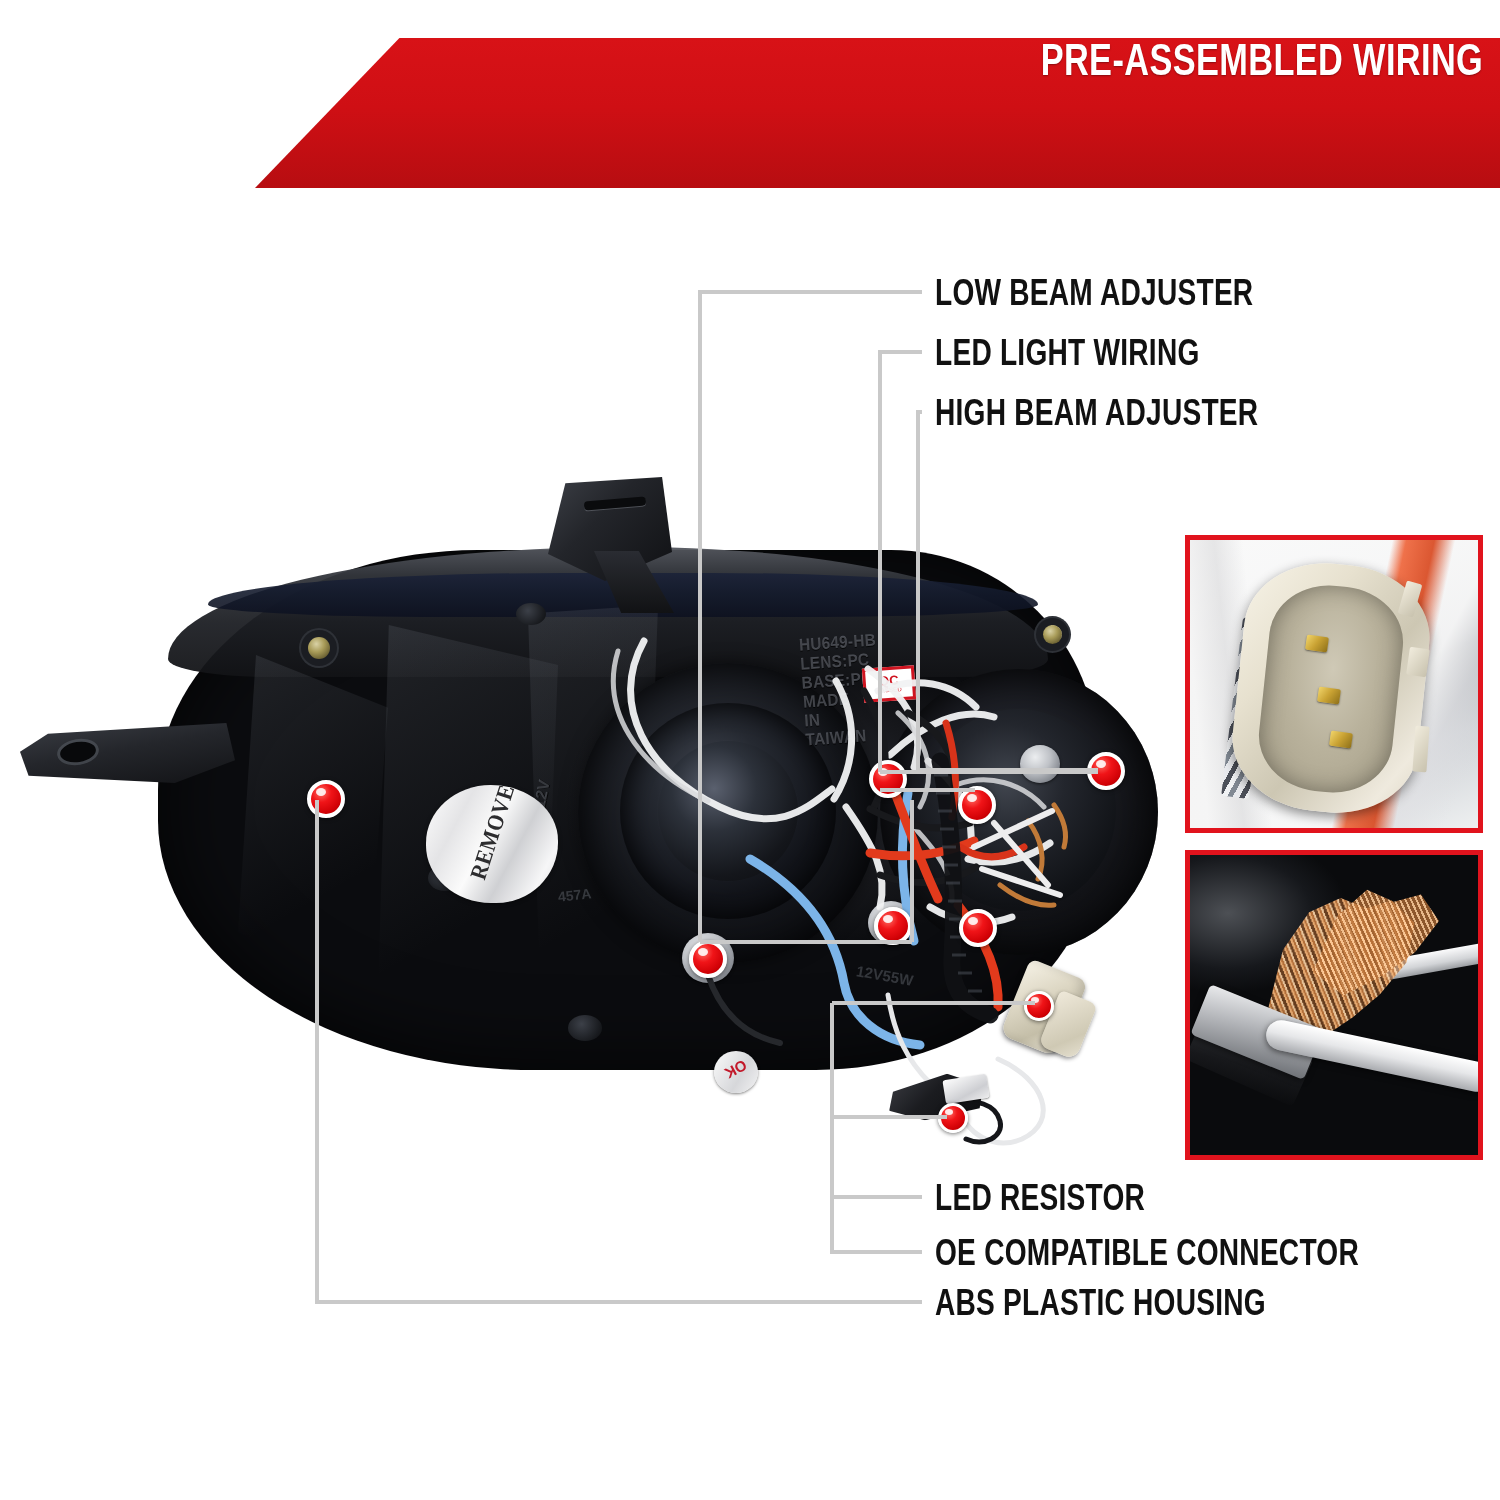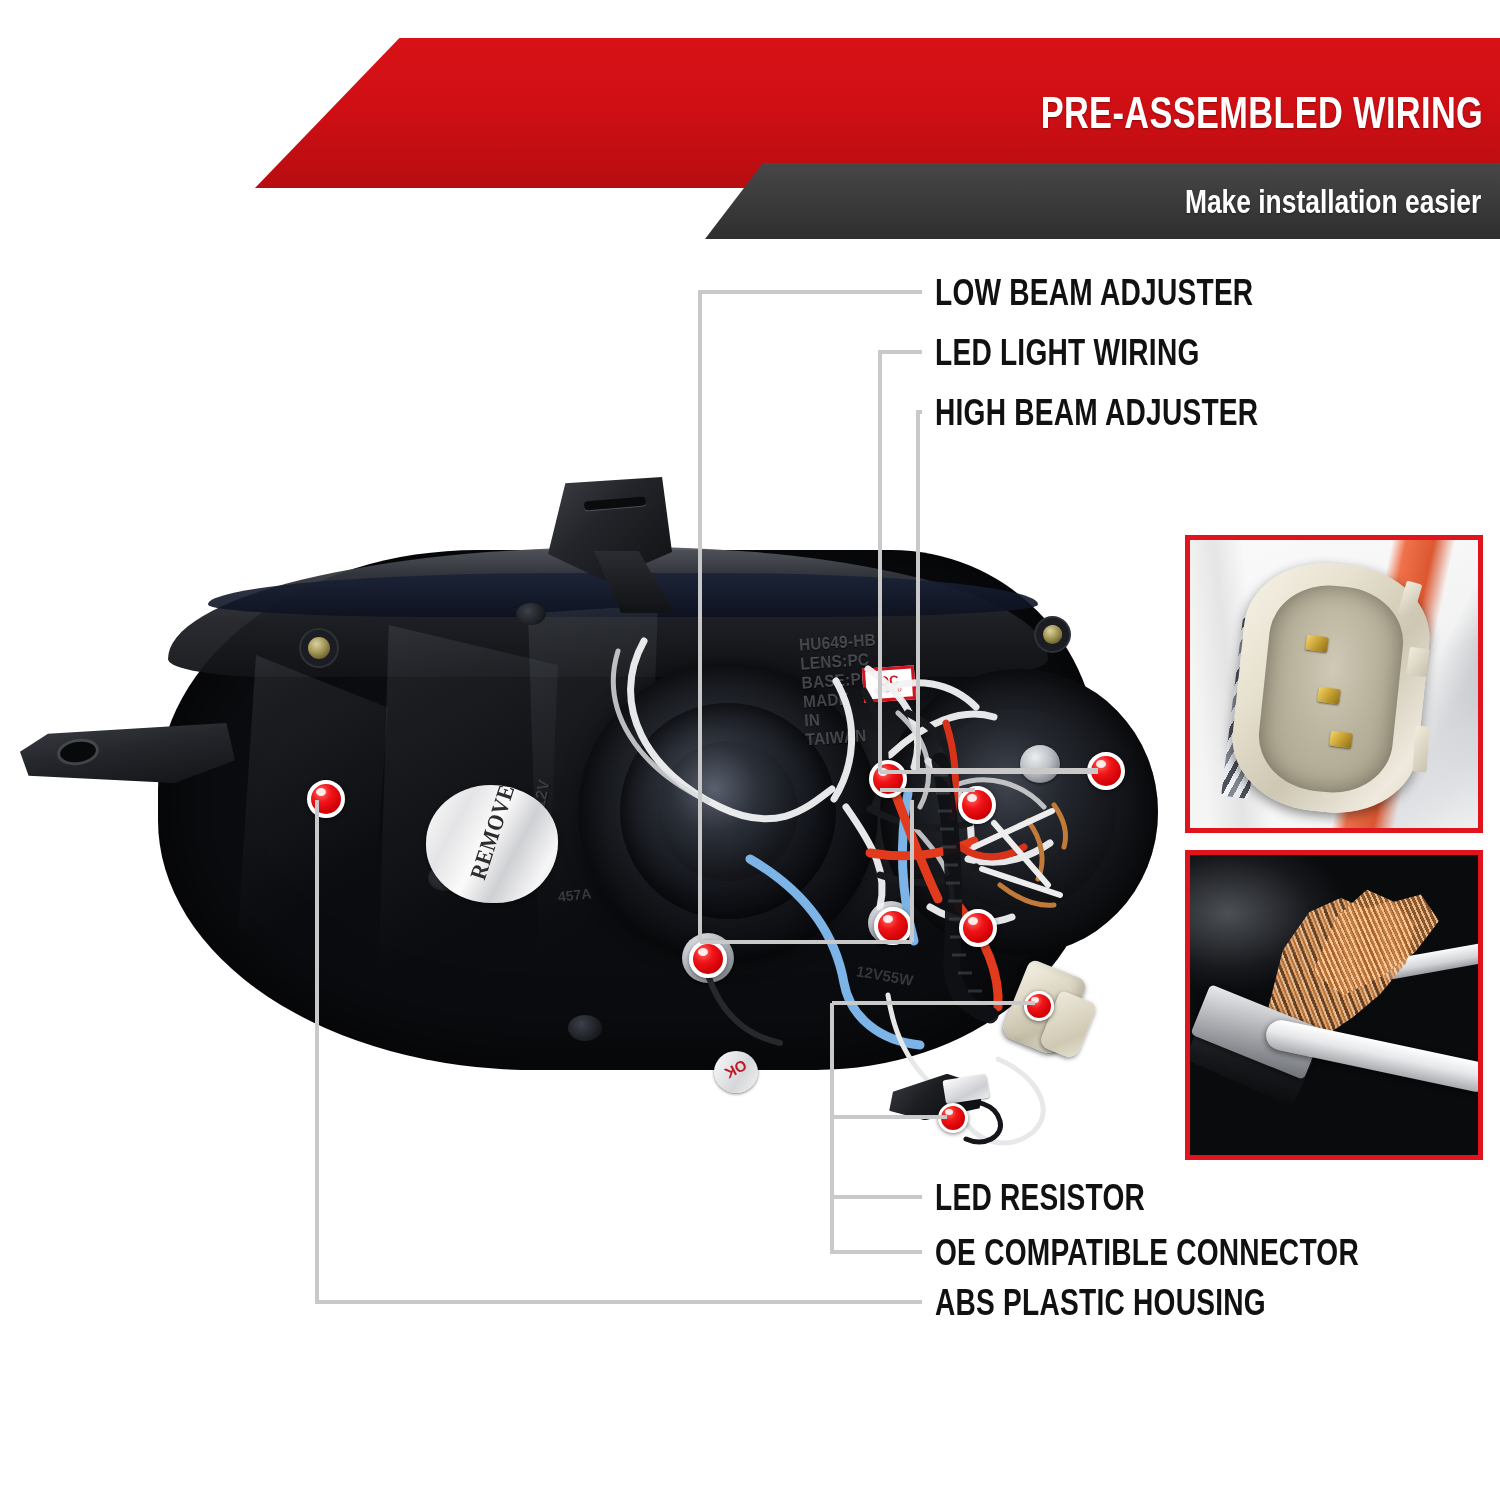--- a/index.html
+++ b/index.html
@@ -4,21 +4,21 @@
 <title>Pre-Assembled Wiring Infographic</title>
 <style>
   html,body{margin:0;padding:0;background:#ffffff;}
   body{width:1500px;height:1500px;position:relative;overflow:hidden;
        font-family:"Liberation Sans","DejaVu Sans",sans-serif;}
 
   
   #stage{position:absolute;left:0;top:0;width:1500px;height:1500px;background:#fff;}
 
   
-  .banner{position:absolute;display:flex;align-items:center;justify-content:flex-end;}
+  .banner{position:absolute;display:flex;align-items:flex-start;justify-content:flex-end;}
 
   #banner-red{
     left:255px;top:38px;width:1245px;height:150px;
     background:linear-gradient(180deg,#d81217 0%,#cf0f14 46%,#b70d11 100%);
     -webkit-clip-path:polygon(9.6%,0 100% 0,100% 100%,0 100%);
             clip-path:polygon(11.6% 0,100% 0,100% 100%,0% 100%);
     box-shadow:0 2px 5px rgba(0,0,0,.28);
   }
   #banner-dark{
     left:705px;top:163px;width:795px;height:76px;
@@ -364,23 +364,20 @@
 </style>
 </head>
 <body>
 
 <div id="stage">
 
   <div class="banner" id="banner-red">
     <span id="banner-title">PRE-ASSEMBLED WIRING</span>
   </div>
 
-  <div class="banner" id="banner-dark">
-    <span id="banner-subtitle">Make installation easier</span>
-  </div>
 
   <div id="photo">
 
     <div class="hl" id="hl-shell"></div>
     <div class="hl" id="hl-toprim"></div>
     <div class="hl" id="hl-lensband"></div>
 
     <div class="rib" id="rib1"></div>
     <div class="rib" id="rib2"></div>
     <div class="rib" id="rib3"></div>

